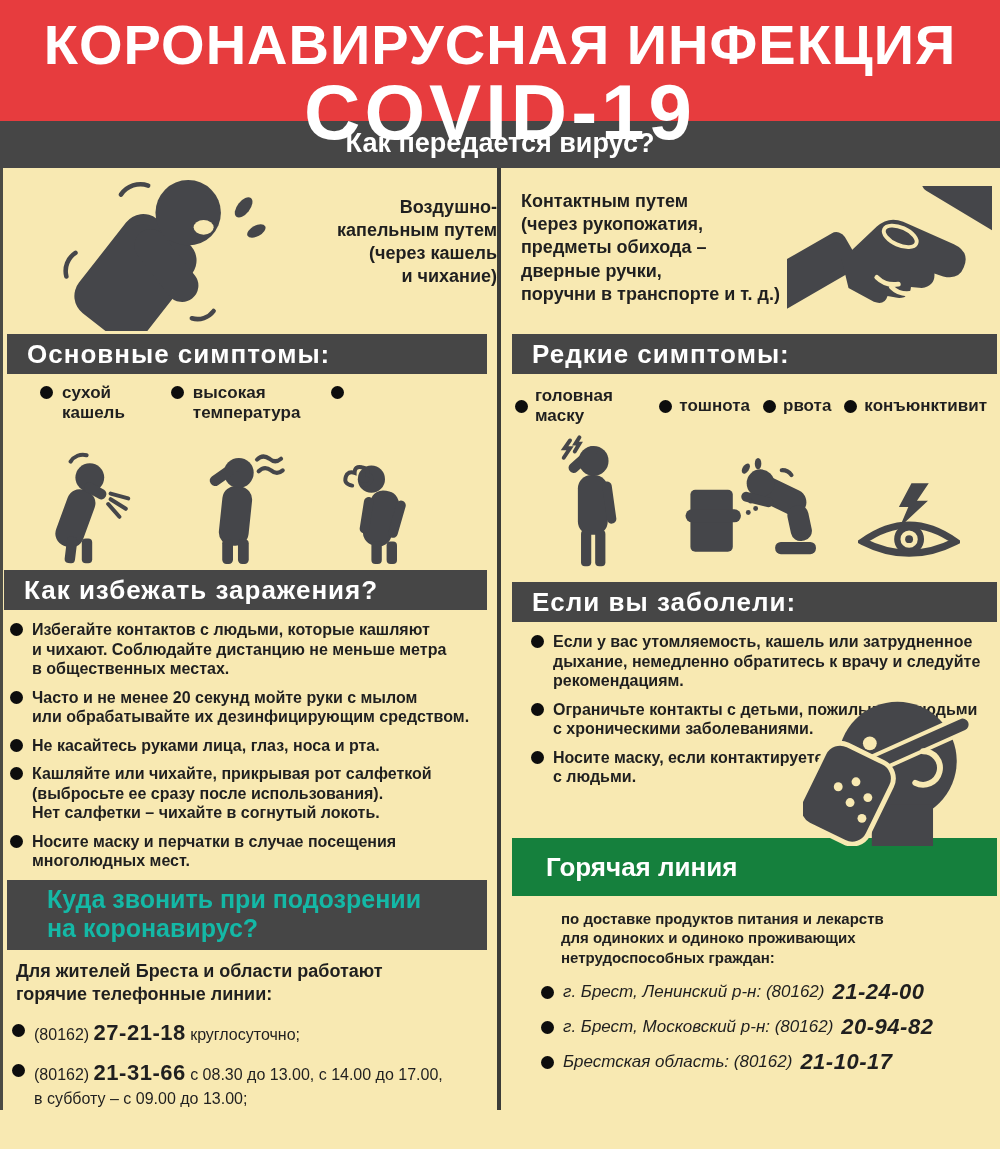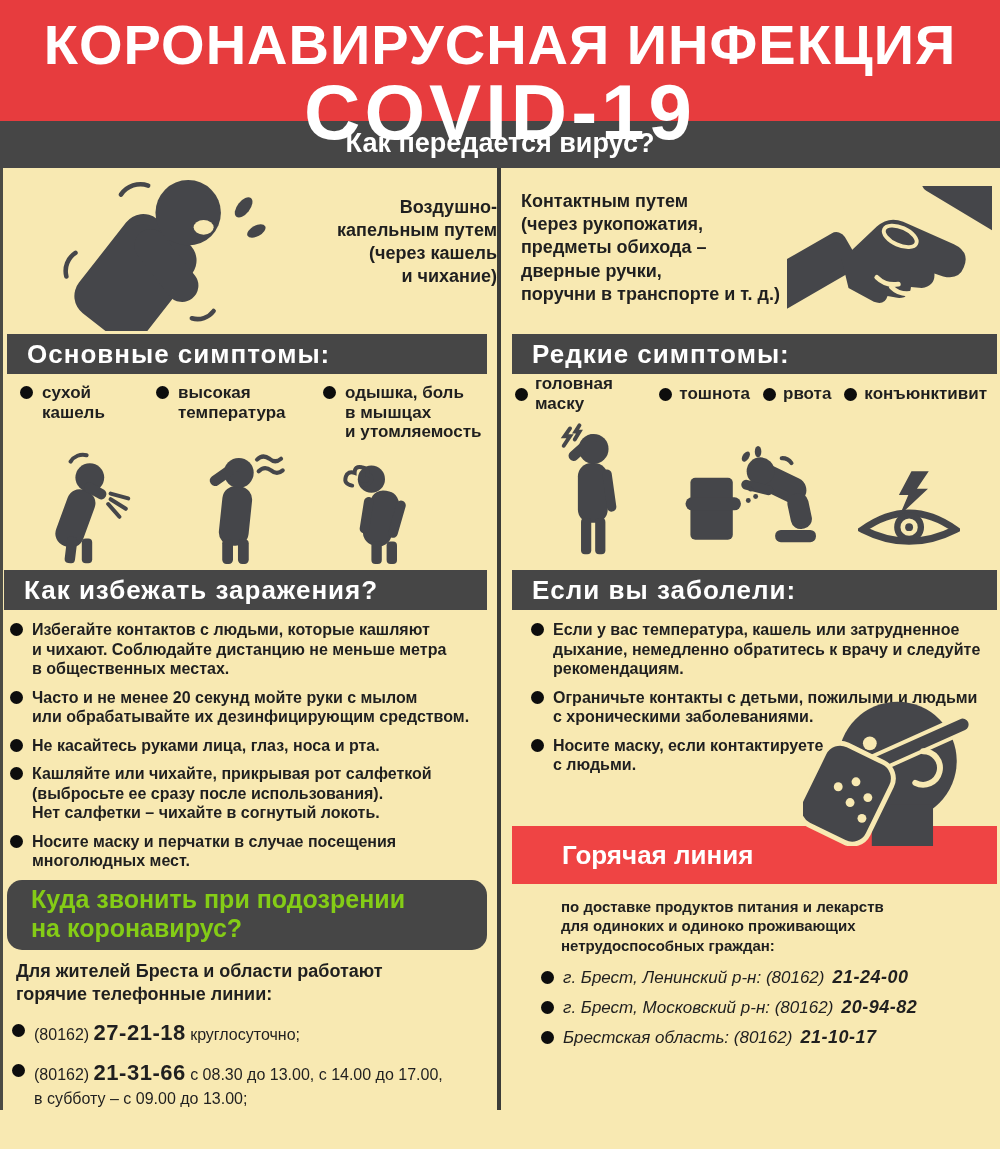--- a/index.html
+++ b/index.html
@@ -25,59 +25,59 @@
   .trans-row{height:166px;display:flex;align-items:center;}
   .cap-l{width:180px;margin-left:auto;text-align:right;
          font-weight:bold;font-size:18px;line-height:1.28;margin-top:-18px;}
   .cap-r{margin-left:20px;font-weight:bold;font-size:18px;line-height:1.3;margin-top:-6px;}
   .hs{margin-left:auto;margin-right:8px;}
   
   .bar{height:40px;background:#464646;color:#fff;font-weight:bold;font-size:26px;
        letter-spacing:1px;line-height:40px;padding-left:20px;}
   .bar-l{margin:0 10px 0 7px;}
   .bar-l2{margin:6px 10px 0 4px;}
-  .bar-r{margin:0 3px 0 11px;}
+  .bar-r{margin:0 3px 12px 11px;}
   .bar-r2{margin:6px 3px 0 11px;}
   
-  .sym-labels{height:72px;display:flex;padding:9px 0 0 20px;box-sizing:border-box;gap:28px;}
+  .sym-labels{height:72px;display:flex;padding:9px 0 0 40px;box-sizing:border-box;gap:28px;}
   .sym{display:flex;font-weight:bold;font-size:17px;line-height:1.15;}
   .sym .dot{margin-top:3px;}
   .sym1{width:118px;}.sym2{width:152px;}.sym3{width:190px;}
   .dot{flex:none;width:13px;height:13px;border-radius:50%;background:#0d0d0d;margin-right:9px;}
   .rare-labels{height:34px;display:flex;padding:6px 0 0 14px;box-sizing:border-box;}
   .rare{display:flex;font-weight:bold;font-size:17px;margin-right:13px;align-items:center;}
   .rare .dot{margin-right:7px;}
   
   .sym-icons{height:118px;display:flex;align-items:flex-end;padding-left:34px;}
   .sym-icons svg{margin-right:34px;}
   .ricons{height:156px;display:flex;align-items:flex-end;padding-left:36px;}
   .ricons svg{margin-right:40px;}
   
   .blist{padding:10px 6px 0 10px;}
   .blist-r{padding:10px 6px 0 30px;margin-bottom:51px;}
   .bitem{display:flex;font-weight:bold;font-size:16px;line-height:1.22;margin-bottom:9px;}
   .bitem .dot{margin-top:3px;}
   
-  .call-bar{margin:0 10px 0 7px;background:#464646;color:#84cc16;font-weight:bold;
-            font-size:25px;line-height:1.16;padding:5px 0 7px 24px;border-radius:15px;}
+  .call-bar{margin:0 10px 0 7px;background:#464646;color:#14b8a6;font-weight:bold;
+            font-size:25px;line-height:1.16;padding:5px 0 7px 40px;}
   .call-intro{font-weight:bold;font-size:18px;line-height:1.3;padding:10px 0 2px 16px;}
   .phones{padding-left:12px;}
   .phone{display:flex;margin-top:10px;}
   .phone .dot{margin-top:6px;}
   .ptxt{font-size:16px;line-height:1.35;}
   .pprefix{font-size:16px;}
   .pnum{font-size:22px;font-weight:bold;letter-spacing:0.5px;}
   .pnote{font-size:16px;}
   
-  .hot-bar{margin:0 3px 0 11px;background:#ef4444;color:#fff;font-weight:bold;
-           font-size:26px;height:58px;line-height:58px;padding-left:50px;}
+  .hot-bar{margin:0 3px 0 11px;background:#15803d;color:#fff;font-weight:bold;
+           font-size:26px;height:58px;line-height:58px;padding-left:34px;}
   .hot-intro{font-weight:bold;font-size:15px;line-height:1.3;padding:13px 0 0 60px;}
   .hot-list{padding-left:40px;margin-top:12px;}
   .hot-item{display:flex;align-items:center;margin-top:9px;font-size:17px;font-style:italic;}
-  .hnum{font-size:18px;font-weight:bold;margin-left:8px;letter-spacing:0.5px;}
+  .hnum{font-size:22px;font-weight:bold;margin-left:8px;letter-spacing:0.5px;}
   .mask-abs{position:absolute;left:302px;top:520px;}
   svg .ln{fill:none;stroke:#45464a;stroke-width:5;stroke-linecap:round;}
   svg .cr{stroke:#f8e9b2;stroke-linecap:round;fill:none;}
 </style>
 </head>
 <body>
 
 <div class="hdr">
   <div class="t1">КОРОНАВИРУСНАЯ ИНФЕКЦИЯ</div>
   <div class="t2">COVID-19</div>
@@ -117,23 +117,20 @@
         <span class="pre">сухой
 кашель</span>
       </div>
       <div class="sym sym2">
         <span class="dot"></span>
         <span class="pre">высокая
 температура</span>
       </div>
       <div class="sym sym3">
         <span class="dot"></span>
-        <span class="pre">одышка, боль
-в мышцах
-и утомляемость</span>
       </div>
     </div>
 
     <div class="sym-icons">
       <svg width="110" height="112" viewBox="0 0 130 140">
         <g fill="#45464a">
           <rect x="30" y="46" width="36" height="74" rx="16" transform="rotate(20 48 83)"></rect>
           <circle cx="66" cy="32" r="18"></circle>
           <rect x="36" y="106" width="13" height="33" rx="5" transform="rotate(7 42 122)"></rect>
           <rect x="56" y="108" width="13" height="31" rx="5"></rect>
@@ -302,21 +299,21 @@
           <circle cx="65" cy="73" r="5"></circle>
         </g>
       </svg>
     </div>
 
     <div class="bar bar-r2">Если вы заболели:</div>
 
     <div class="blist blist-r">
       <div class="bitem">
         <span class="dot"></span>
-        <span class="pre">Если у вас температура, кашель или затрудненное
+        <span class="pre">Если у вас утомляемость, кашель или затрудненное
 дыхание, немедленно обратитесь к врачу и следуйте
 рекомендациям.</span>
       </div>
       <div class="bitem">
         <span class="dot"></span>
         <span class="pre">Ограничьте контакты с детьми, пожилыми и людьми
 с хроническими заболеваниями.</span>
       </div>
       <div class="bitem">
         <span class="dot"></span>

